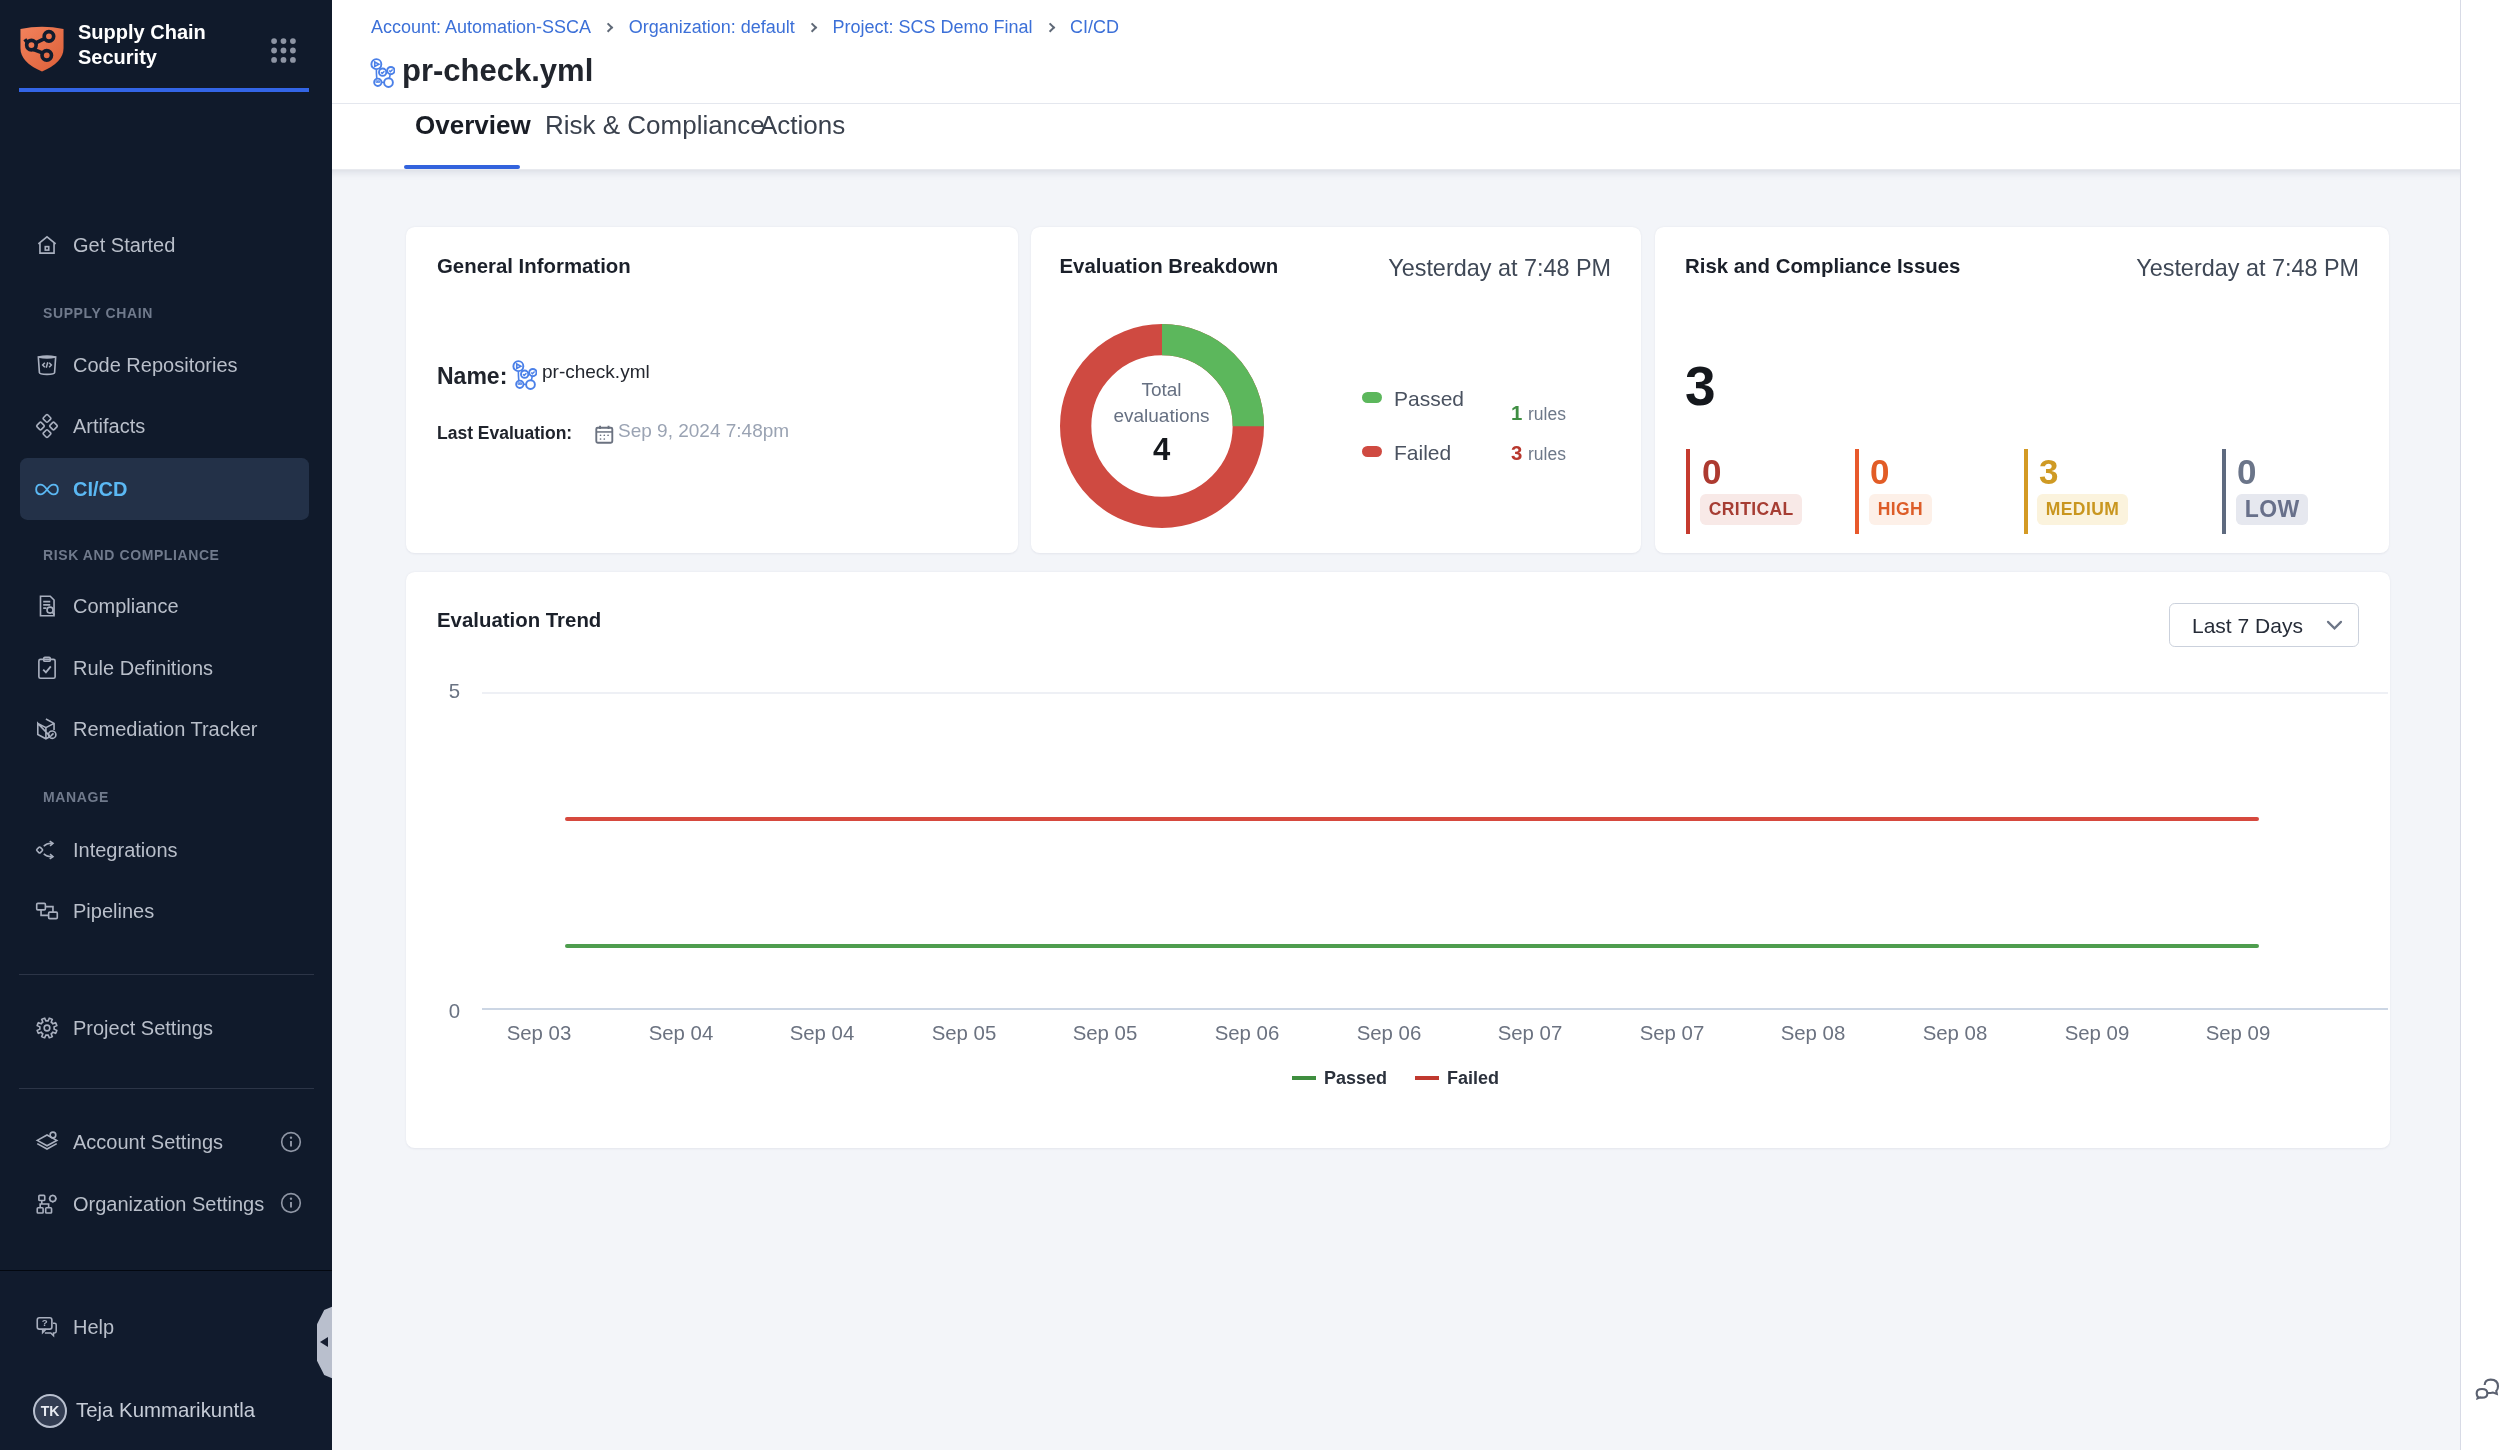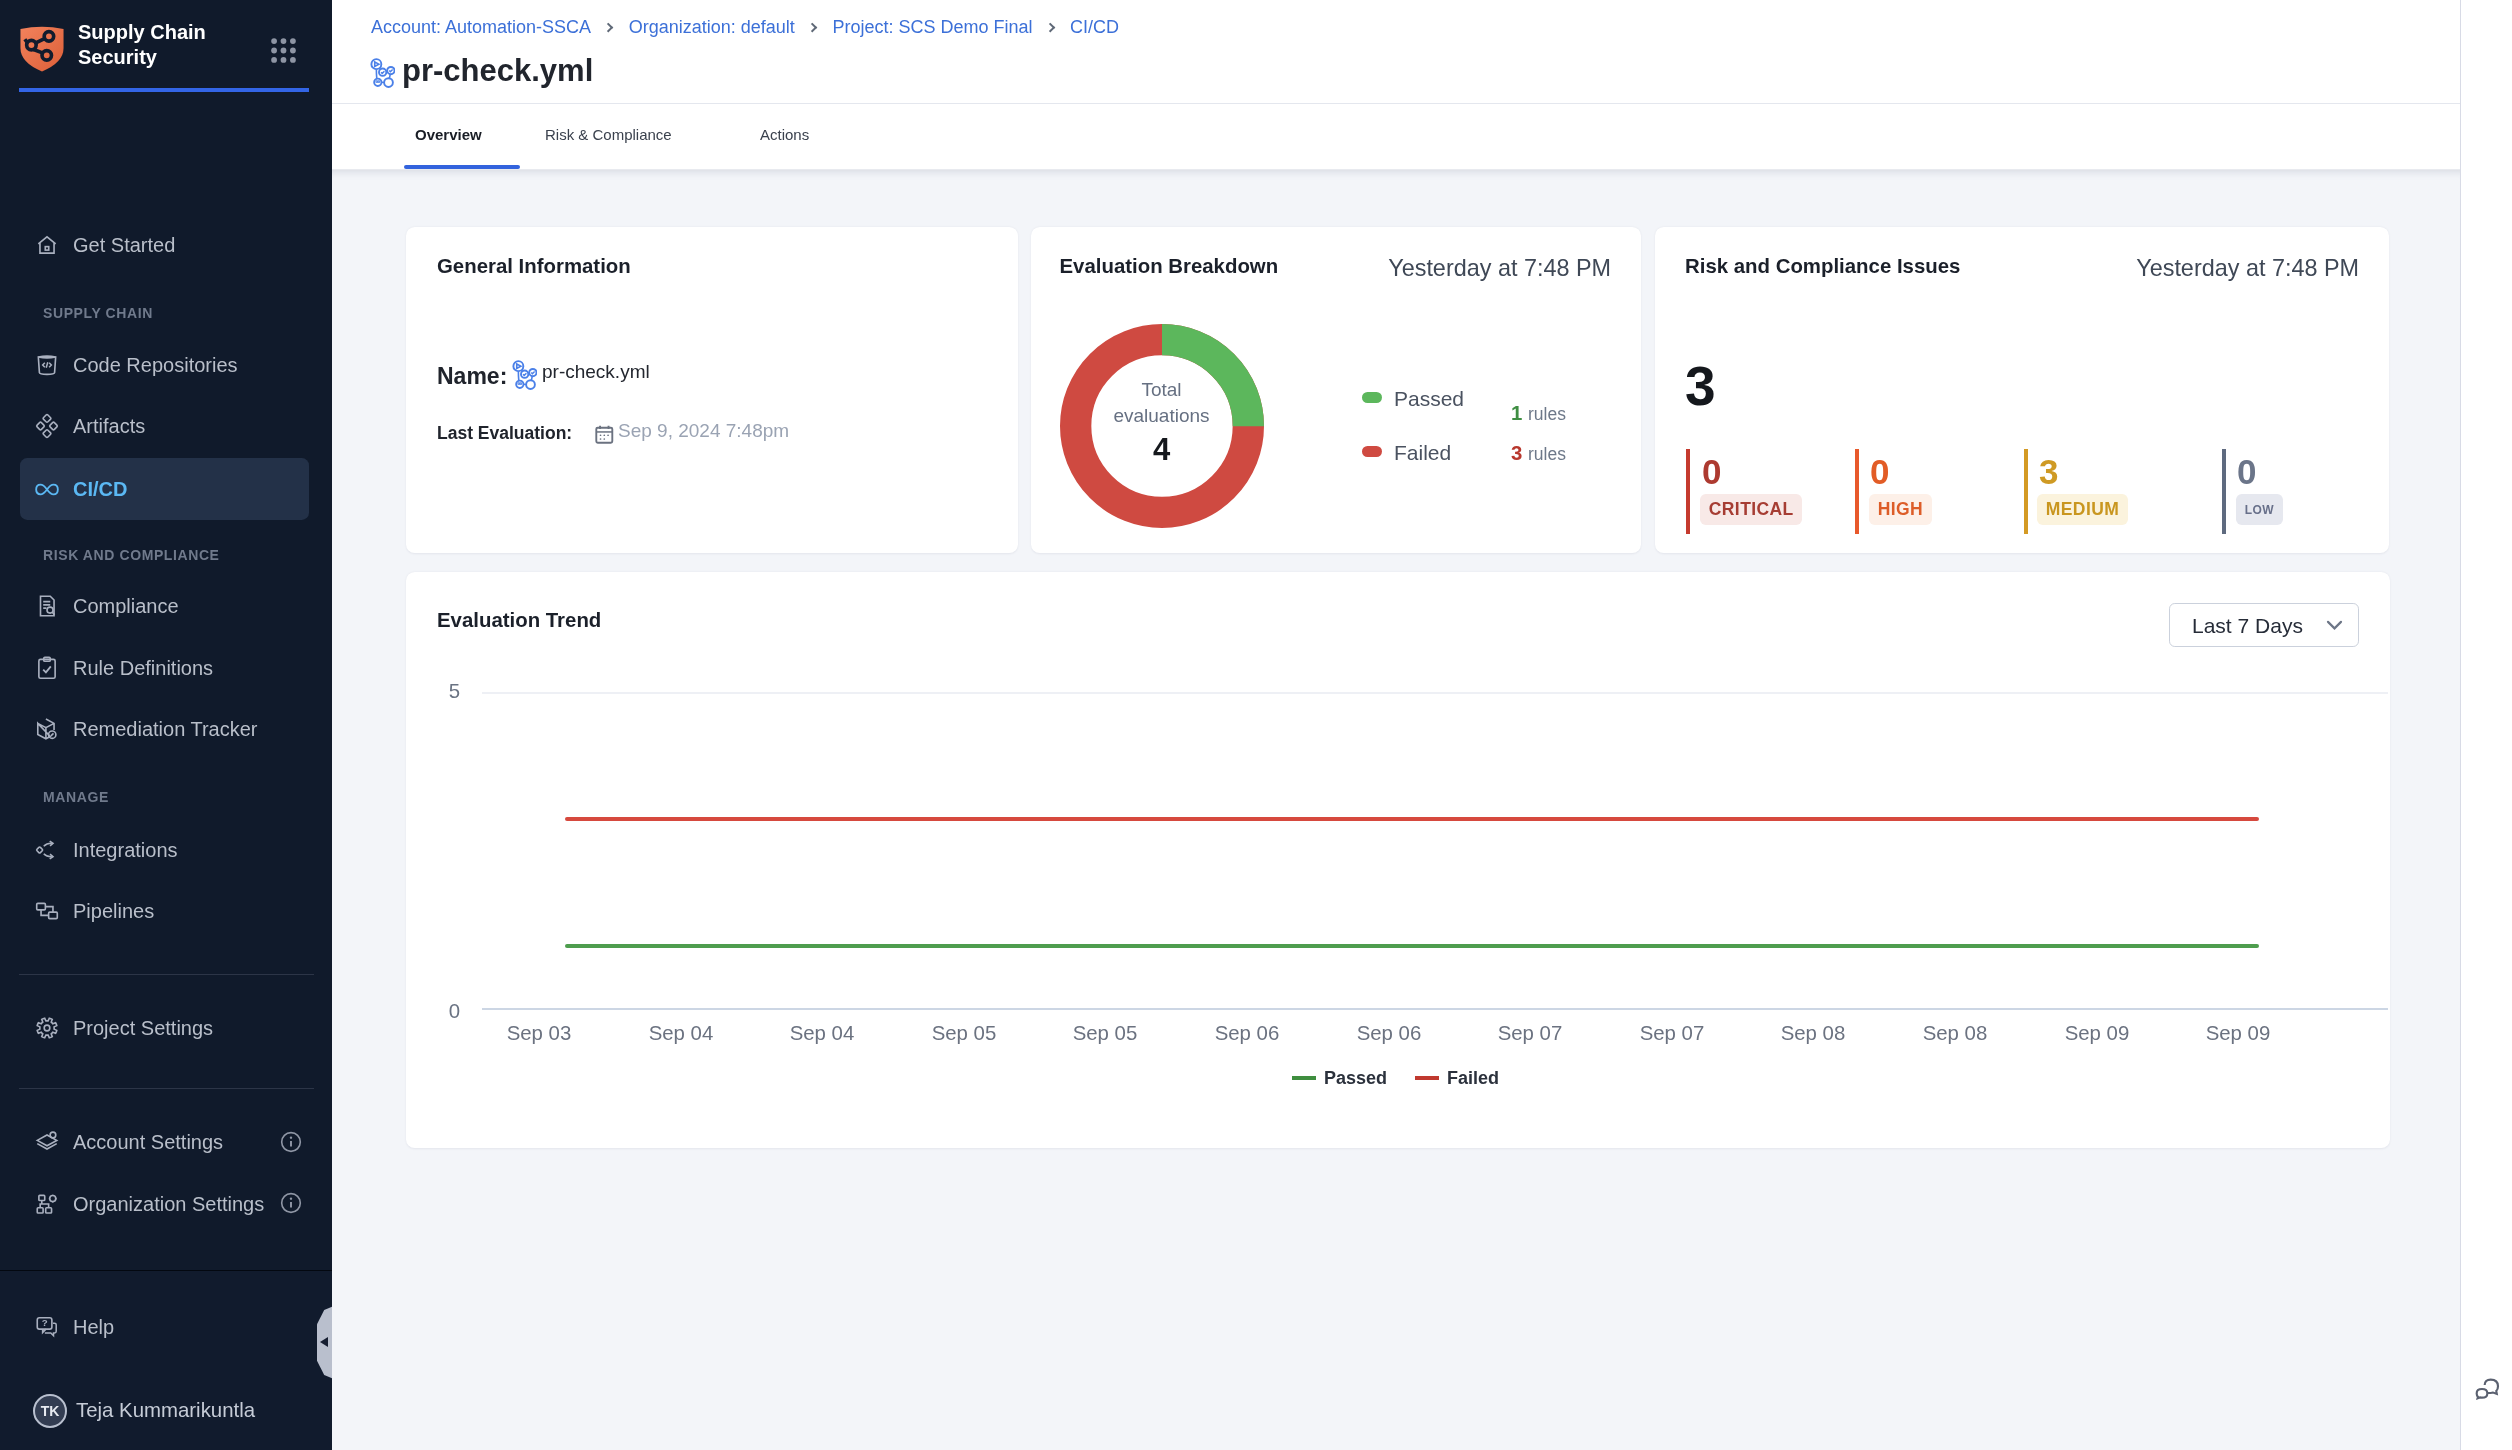--- a/index.html
+++ b/index.html
@@ -13,21 +13,21 @@
 .seclabel{position:absolute;left:43px;color:#707a8c;font-size:14px;font-weight:700;letter-spacing:0.6px;}
 .sbdivider{position:absolute;left:19px;width:295px;height:0;border-top:1.5px solid #2c3547;}
 #selrow{position:absolute;left:20px;top:458px;width:289px;height:62px;background:#233148;border-radius:7.3px;}
 .infoic{position:absolute;left:278px;}
 
 #header{position:absolute;left:332px;top:0;width:2180px;height:169px;background:#fff;border-radius:9px;}
 #crumbs{position:absolute;left:39px;top:17px;font-size:18px;color:#3c70d8;display:flex;align-items:center;}
 #crumbs .sep{width:6.6px;height:6.6px;border-top:2.2px solid #5f6977;border-right:2.2px solid #5f6977;transform:rotate(45deg);margin:0 17px 0 14px;display:inline-block;}
 #title{position:absolute;left:70px;top:53px;font-size:31px;font-weight:700;color:#21252d;}
 #hborder{position:absolute;left:0;top:103px;width:2128px;border-top:1.5px solid #e4e7ee;}
-.tab{position:absolute;top:126px;font-size:15px;color:#3a414d;}
+.tab{position:absolute;top:110px;font-size:26px;color:#3a414d;}
 #tabunderline{position:absolute;left:72px;top:165px;width:116px;height:4.4px;background:#3263dd;border-radius:2.9px;}
 
 #content{position:absolute;left:332px;top:169px;width:2128px;height:1282px;background:#f3f5f9;border-top:0.7px solid #e8eaef;box-shadow:inset 0 10.2px 8.8px -8.8px rgba(30,40,70,.14);}
 #rail{position:absolute;left:2460px;top:0;width:52px;height:1451px;background:#fff;border-left:1.5px solid #d8dbe6;}
 .card{position:absolute;background:#fff;border-radius:8.8px;box-shadow:0 0.7px 2.2px rgba(25,35,65,.07);}
 .ctitle{position:absolute;font-size:20.4px;font-weight:700;color:#1b202a;}
 .tstamp{position:absolute;font-size:23.4px;color:#3f4856;}
 .xlab{position:absolute;top:450px;width:142px;text-align:center;font-size:20.4px;color:#6b7280;}
 </style>
 </head>
@@ -309,21 +309,21 @@
     <div class="abs" style="left:47px;top:225px;font-size:35px;font-weight:700;color:#ad3a30;">0</div>
     <div class="abs" style="left:45px;top:267px;height:31px;background:#f8e9e7;border-radius:5.8px;display:flex;align-items:center;padding:0 8.8px;font-size:17.5px;font-weight:700;color:#a63d33;letter-spacing:0.4px;">CRITICAL</div>
     <div class="abs" style="left:200px;top:222px;width:3.6px;height:85px;background:#e8592b;"></div>
     <div class="abs" style="left:215px;top:225px;font-size:35px;font-weight:700;color:#e25c26;">0</div>
     <div class="abs" style="left:214px;top:267px;height:31px;background:#fdf0e8;border-radius:5.8px;display:flex;align-items:center;padding:0 8.8px;font-size:17.5px;font-weight:700;color:#dd5d28;letter-spacing:0.4px;">HIGH</div>
     <div class="abs" style="left:369px;top:222px;width:3.6px;height:85px;background:#d49a24;"></div>
     <div class="abs" style="left:384px;top:225px;font-size:35px;font-weight:700;color:#cf9a24;">3</div>
     <div class="abs" style="left:382px;top:267px;height:31px;background:#fbf3dd;border-radius:5.8px;display:flex;align-items:center;padding:0 8.8px;font-size:17.5px;font-weight:700;color:#c9961f;letter-spacing:0.4px;">MEDIUM</div>
     <div class="abs" style="left:567px;top:222px;width:3.6px;height:85px;background:#5e6a7f;"></div>
     <div class="abs" style="left:582px;top:225px;font-size:35px;font-weight:700;color:#6b7589;">0</div>
-    <div class="abs" style="left:581px;top:267px;height:31px;background:#e6e8ef;border-radius:5.8px;display:flex;align-items:center;padding:0 8.8px;font-size:12px;font-weight:700;color:#68708a;letter-spacing:0.4px;">LOW</div>
+    <div class="abs" style="left:581px;top:267px;height:31px;background:#e6e8ef;border-radius:5.8px;display:flex;align-items:center;padding:0 8.8px;font-size:23px;font-weight:700;color:#68708a;letter-spacing:0.4px;">LOW</div>
   </div>
 
   <div class="card" style="left:74px;top:402px;width:1984px;height:576px;">
     <div class="ctitle" style="left:31px;top:37px;">Evaluation Trend</div>
     <div class="abs" style="left:1763px;top:31px;width:190px;height:44px;border:1.5px solid #cbd1dc;border-radius:5.8px;background:#fff;">
       <div class="abs" style="left:22px;top:9.5px;font-size:21px;color:#262c38;text-align:center;">Last 7 Days</div>
       <svg class="abs" style="left:155px;top:15.3px" width="19" height="13" viewBox="0 0 26 18" fill="none" stroke="#6d7687" stroke-width="3" stroke-linecap="round">
           <path d="M4 4 L13 13 L22 4"></path>
         </svg>
     </div>

